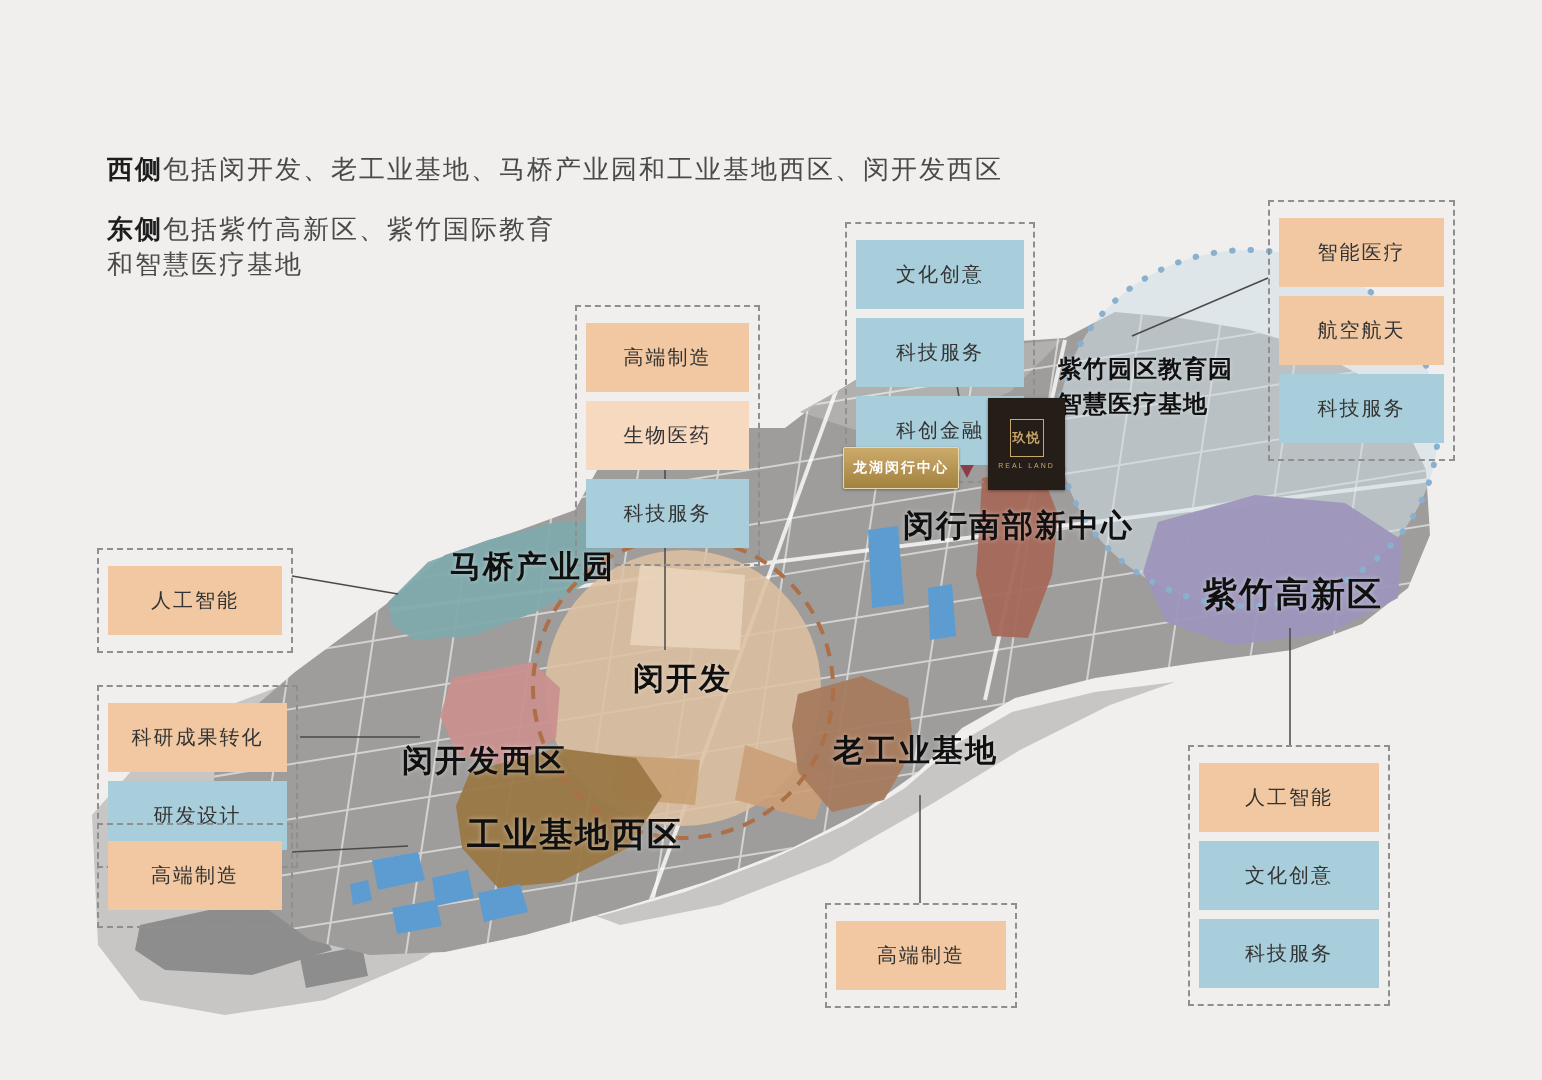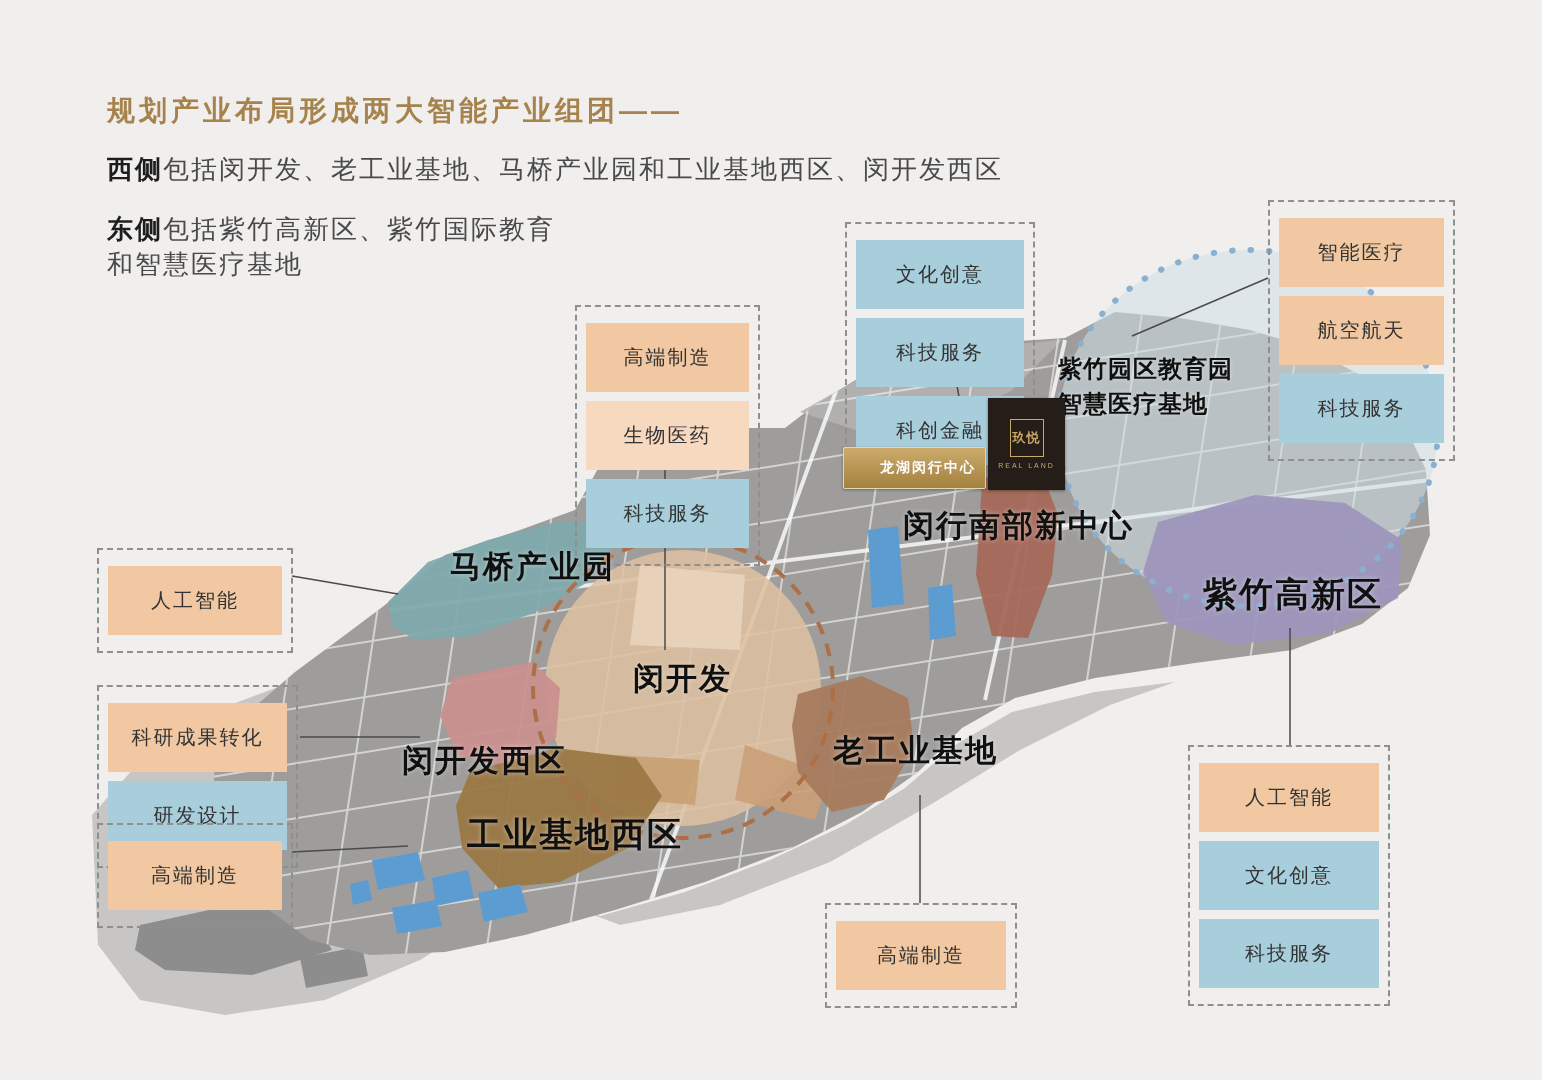--- a/index.html
+++ b/index.html
@@ -47,21 +47,20 @@
   .rlabel.small{font-size:24px;line-height:1.45;letter-spacing:1px;}
 
   
   .badge-longfor{
     position:absolute;left:843px;top:447px;width:114px;height:40px;
     background:linear-gradient(180deg,#cbaa6b,#a3823f);
     border:1px solid #e8d8ae;border-radius:2px;color:#fff;
     display:flex;align-items:center;justify-content:center;
     font-size:14px;font-weight:bold;letter-spacing:2px;z-index:6;
     box-shadow:0 1px 3px rgba(0,0,0,.35);
-    padding-left:27px;
   }
   .badge-real{
     position:absolute;left:988px;top:398px;width:77px;height:92px;
     background:#241d18;display:flex;flex-direction:column;
     align-items:center;justify-content:center;gap:5px;z-index:6;
     box-shadow:0 1px 3px rgba(0,0,0,.4);
   }
   .badge-real .emblem{
     width:32px;height:36px;border:1px solid #c9a96a;color:#c9a96a;
     display:flex;align-items:center;justify-content:center;
@@ -161,21 +160,20 @@
       <line x1="1290" y1="745" x2="1290" y2="628"></line>
     </g>
 
     <g>
       <circle cx="967" cy="450" r="13" fill="#8c3c48"></circle>
       <path d="M 955 455 L 979 455 L 967 478 Z" fill="#8c3c48"></path>
       <circle cx="967" cy="450" r="5.5" fill="#efeeec"></circle>
     </g>
   </svg>
 
-  <div class="title">规划产业布局形成两大智能产业组团——</div>
   <div class="subline" style="top:152px;">
     <span class="lead">西侧</span><span>包括闵开发、老工业基地、马桥产业园和工业基地西区、闵开发西区</span>
   </div>
   <div class="subline" style="top:212px;">
     <span class="lead">东侧</span><span>包括紫竹高新区、紫竹国际教育</span><br>
     <span>和智慧医疗基地</span>
   </div>
 
   <div class="tagbox" style="left:575px;top:305px;width:185px;">
     <div class="tag peach">高端制造</div>

